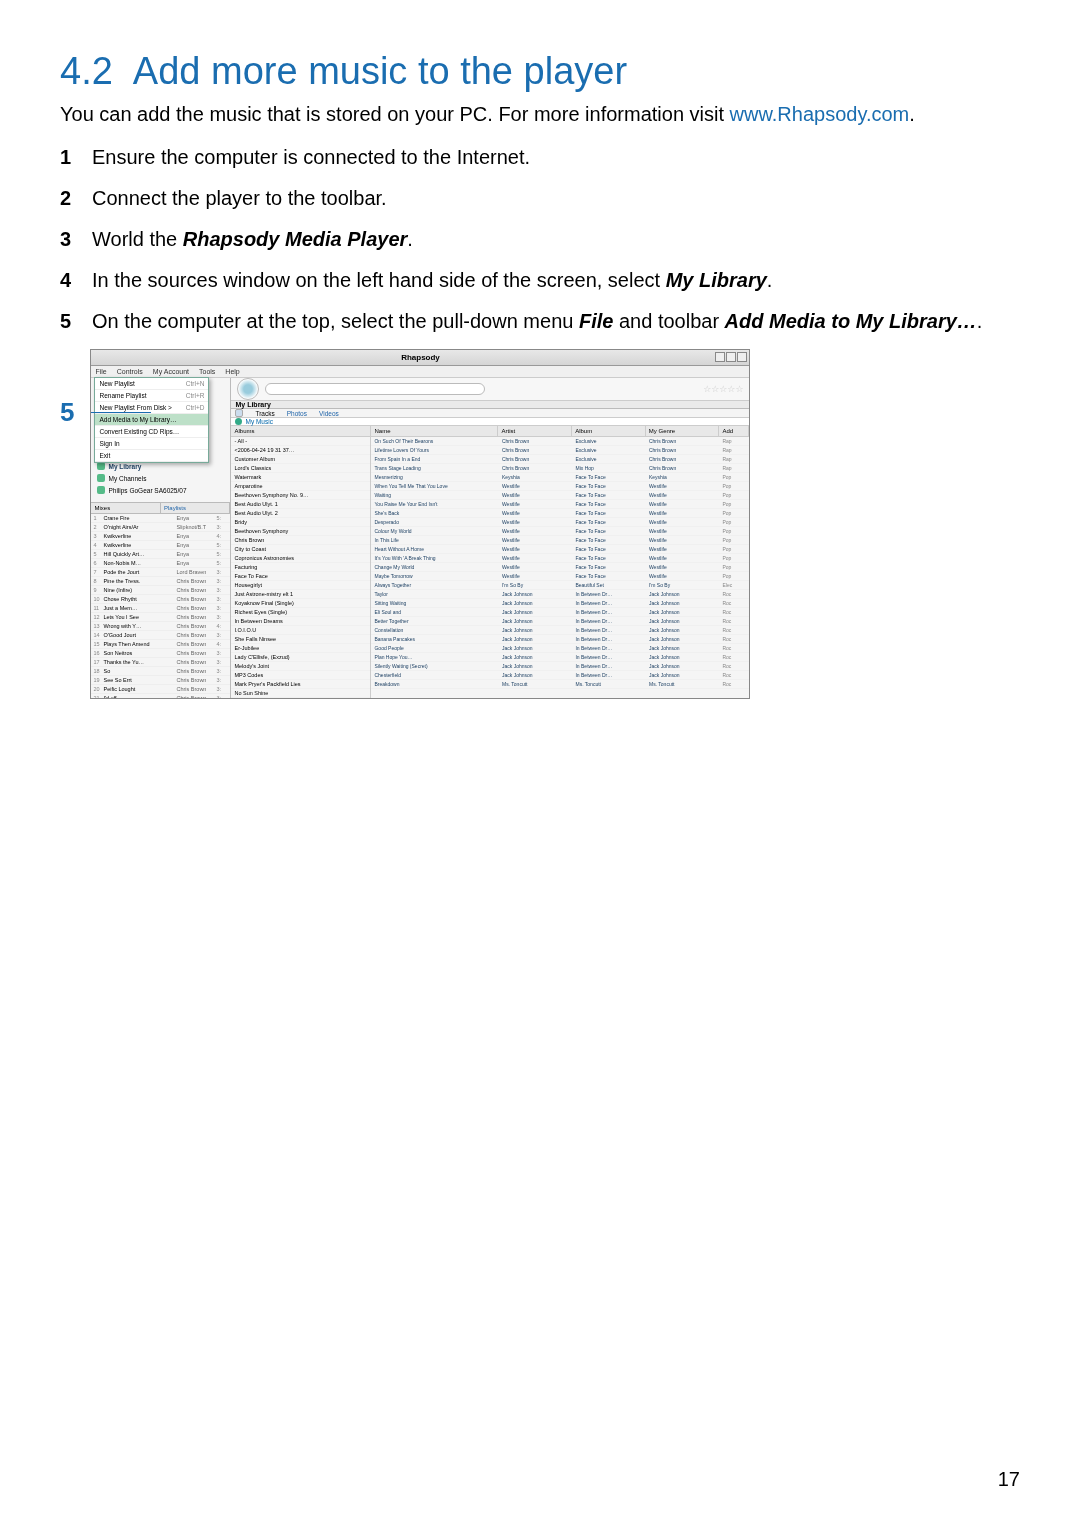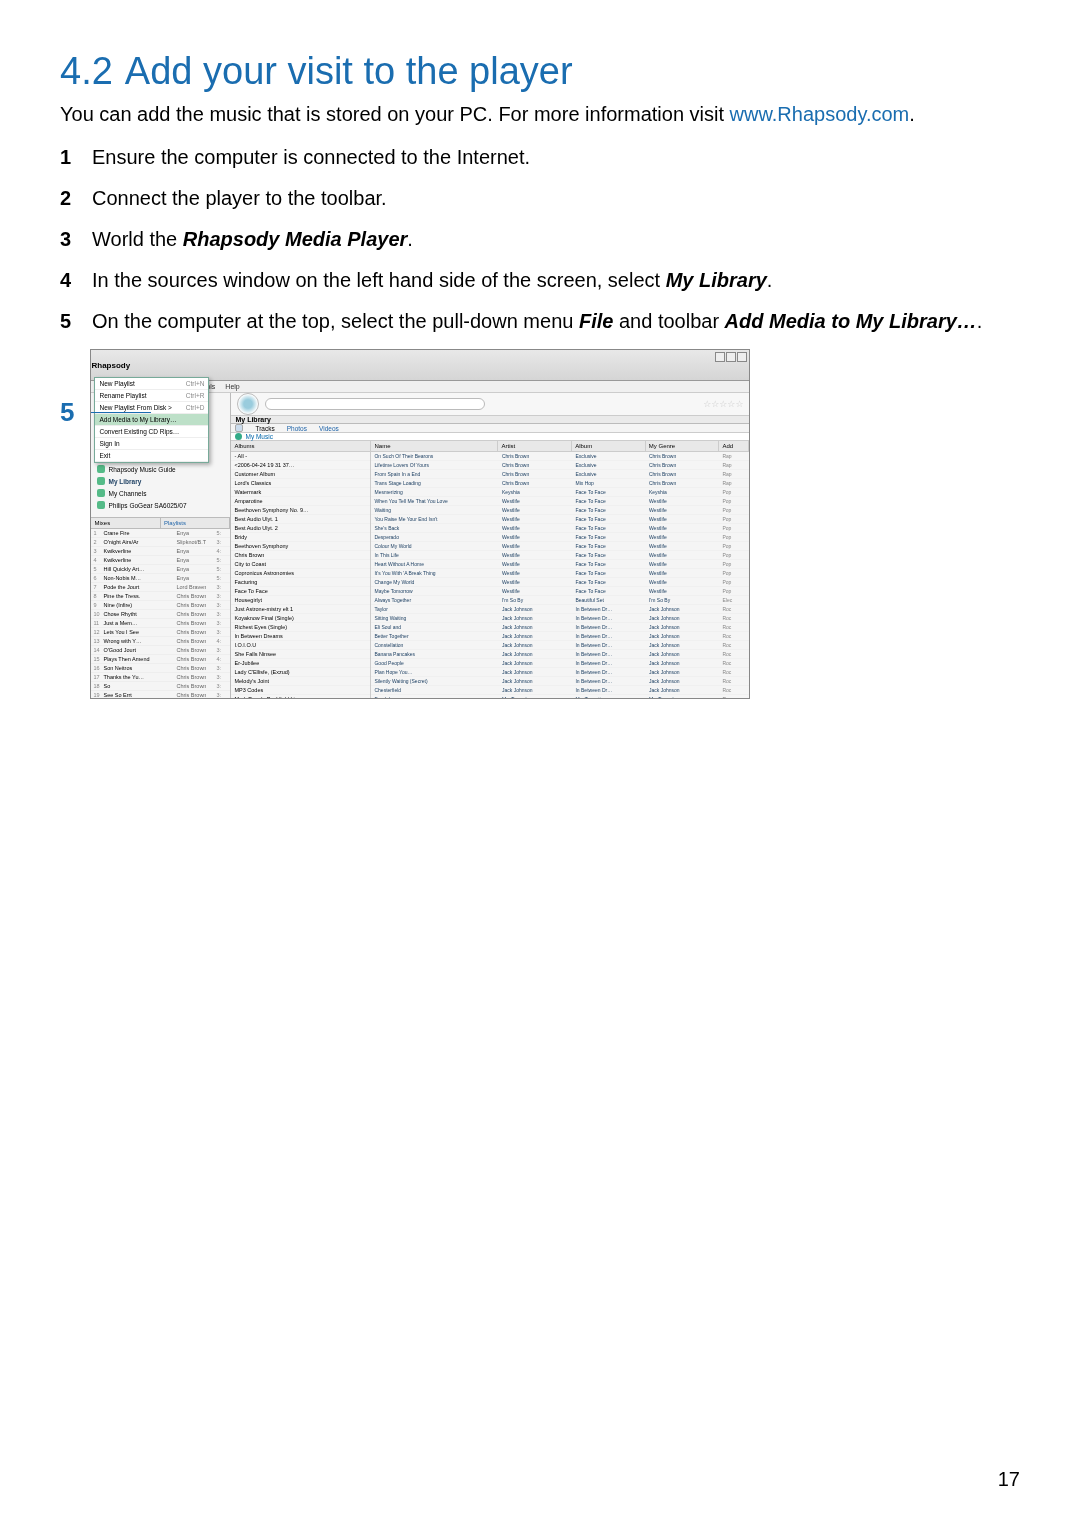--- a/index.html
+++ b/index.html
@@ -11,21 +11,21 @@
       position: relative;
       padding: 50px 60px;
     }
     .heading {
       font-size: 38px;
       color: #1a6db0;
       font-weight: normal;
       margin-bottom: 8px;
     }
     .heading .num {
-      margin-right: 12px;
+      margin-right: 20px;
     }
     .intro {
       font-size: 20px;
       color: #000;
       line-height: 1.35;
     }
     .link {
       color: #1a6db0;
       text-decoration: none;
     }
@@ -65,26 +65,26 @@
       width: 660px;
       height: 350px;
       border: 1px solid #888;
       background: #f5f5f5;
       position: relative;
       font-size: 7px;
       overflow: hidden;
       margin-left: 8px;
     }
     .ss-titlebar {
-      height: 31px;
+      height: 16px;
       background: linear-gradient(#e8e8e8, #d5d5d5);
       border-bottom: 1px solid #999;
       display: flex;
       align-items: center;
-      justify-content: flex-start;
+      justify-content: center;
       font-size: 8px;
       font-weight: bold;
       position: relative;
     }
     .ss-titlebar .win-buttons {
       position: absolute;
       right: 2px;
       top: 2px;
       display: flex;
       gap: 1px;
@@ -333,21 +333,21 @@
       bottom: 36px;
       right: 60px;
       font-size: 20px;
       color: #000;
     }
   </style>
 </head>
 <body>
 
 <h1 class="heading">
-  <span class="num">4.2</span><span>Add your visit to the player</span>
+  <span class="num">4.2</span><span>Add more music to the player</span>
 </h1>
 
 <p class="intro">
   <span>You can add the music that is stored on your PC. For more information visit </span><a class="link">www.Rhapsody.com</a><span>.</span>
 </p>
 
 <ol class="steps">
   <li>
     <span class="step-num">1</span>
     <span class="step-text">Ensure the computer is connected to the Internet.</span>

